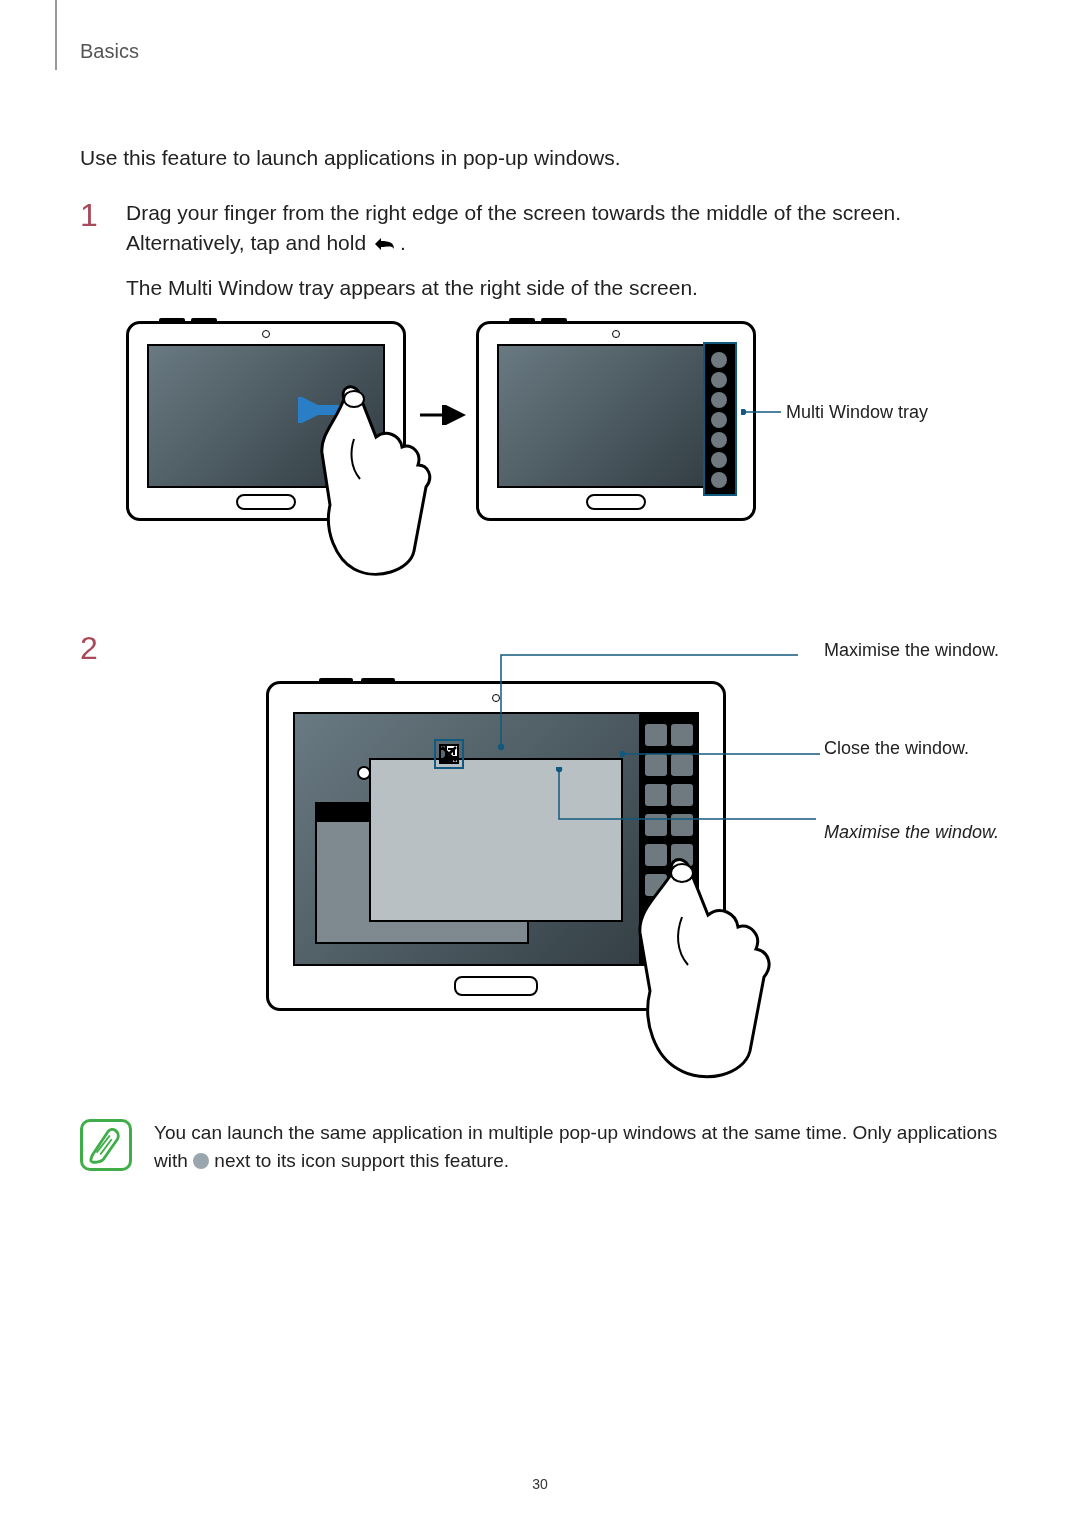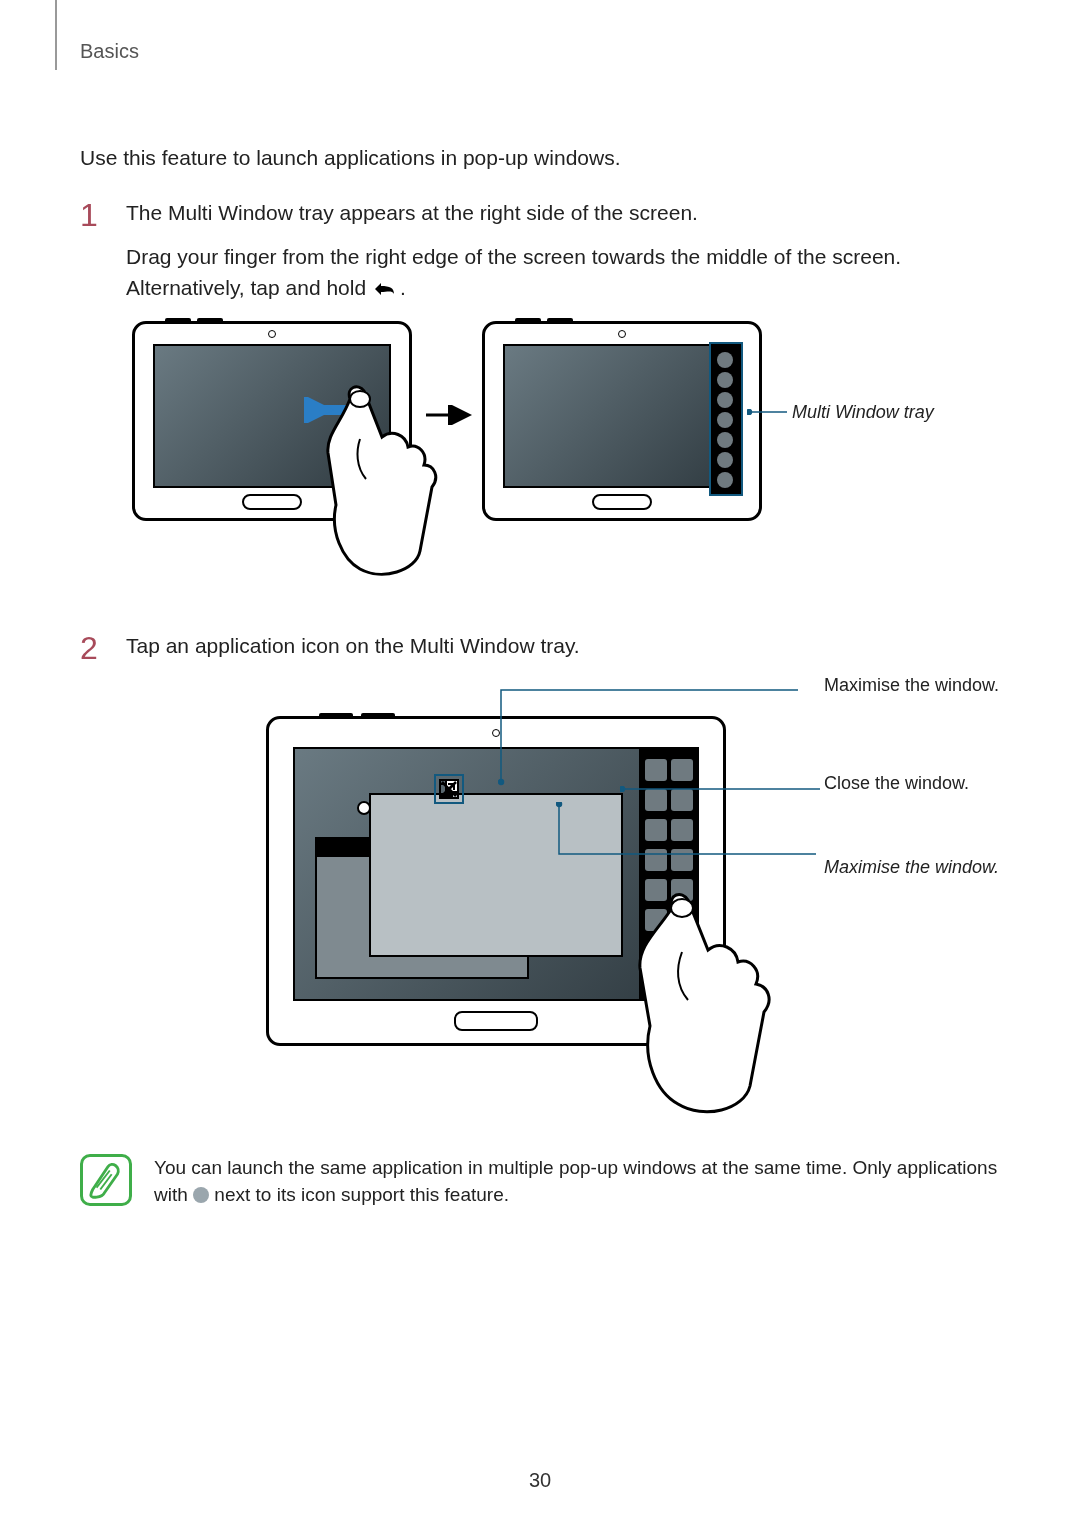--- a/index.html
+++ b/index.html
@@ -69,22 +69,21 @@
   }
   .back-icon svg{display:block;}
   .callout-label{
     font-size:18px;
     line-height:1.25;
   }
   
   .fig1{
     position:relative;
     height:260px;
-    margin:18px 0 40px 6px;
-    font-style:italic;
+    margin:18px 0 40px 0;
   }
   .tablet{
     position:absolute;
     border:3px solid #000;
     border-radius:14px;
     background:#fff;
     box-sizing:border-box;
   }
   .tablet .screen{
     position:absolute;
@@ -139,21 +138,21 @@
   .hl-box{
     position:absolute;
     border:2px solid #12597f;
     box-sizing:border-box;
   }
   .page-number{
     position:absolute;
     bottom:35px;
     left:0;right:0;
     text-align:center;
-    font-size:20px;
+    font-size:14px;
     color:#333;
   }
   
   .note{
     display:flex;
     gap:22px;
     margin-top:18px;
     align-items:flex-start;
   }
   .note-icon{
@@ -188,29 +187,29 @@
 <body>
 
 <div class="page">
   <div class="running-head">Basics</div>
 
   <p class="intro">Use this feature to launch applications in pop-up windows.</p>
 
   <div class="step">
     <div class="step-num">1</div>
     <div class="step-body">
-      <p>The Multi Window tray appears at the right side of the screen.</p>
       <p>
         <span>Drag your finger from the right edge of the screen towards the middle of the screen. Alternatively, tap and hold </span>
         <span class="back-icon">
           <svg width="28" height="18" viewBox="0 0 28 18">
             <path d="M3 9 L9 3 L9 6 C18 6 22 8 22 14 C20 10 15 12 9 12 L9 15 Z" fill="#000"></path>
           </svg>
         </span><span>.</span>
       </p>
+      <p>The Multi Window tray appears at the right side of the screen.</p>
 
       <div class="fig1">
 
         <div class="tablet" style="left:0;top:0;width:280px;height:200px;">
           <div class="top-btns" style="left:30px;width:26px;"></div>
           <div class="top-btns" style="left:62px;width:26px;"></div>
           <div class="sensor" style="top:6px;"></div>
           <div class="screen" style="left:18px;top:20px;right:18px;bottom:30px;"></div>
           <div class="homebtn" style="bottom:8px;"></div>
         </div>
@@ -270,21 +269,20 @@
           <circle cx="2" cy="3" r="2.5" fill="#12597f"></circle>
         </svg>
         <div class="callout-label" style="position:absolute;left:660px;top:80px;">Multi Window tray</div>
       </div>
     </div>
   </div>
 
   <div class="step">
     <div class="step-num">2</div>
     <div class="step-body">
-      <p>Tap an application icon on the Multi Window tray.</p>
 
       <div class="fig2">
 
         <div class="tablet" style="left:140px;top:40px;width:460px;height:330px;">
           <div class="top-btns" style="left:50px;width:34px;"></div>
           <div class="top-btns" style="left:92px;width:34px;"></div>
           <div class="sensor" style="top:10px;"></div>
           <div class="screen" style="left:24px;top:28px;right:24px;bottom:42px;"></div>
           <div class="homebtn" style="bottom:12px;width:80px;height:16px;"></div>
 

